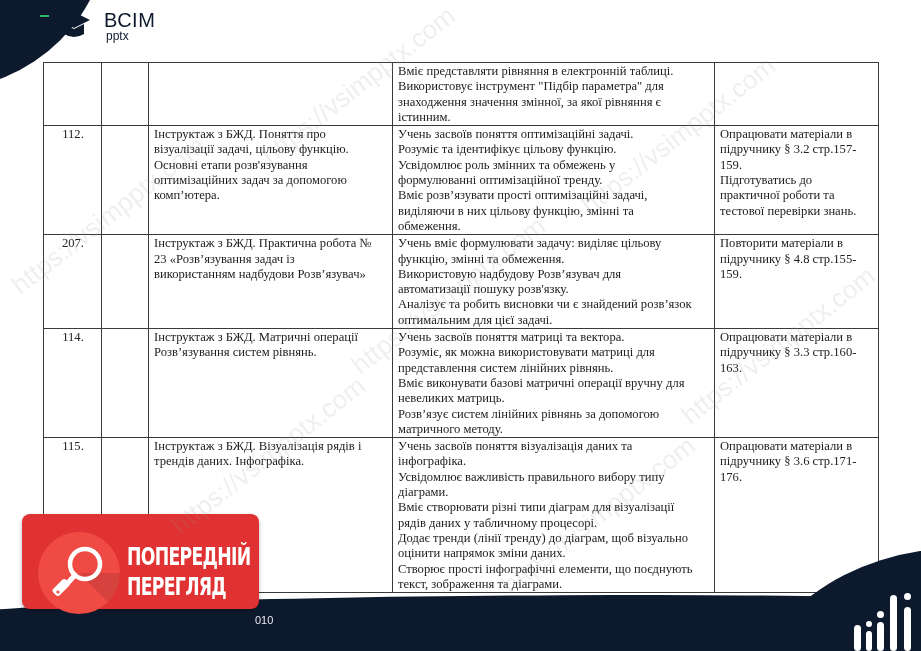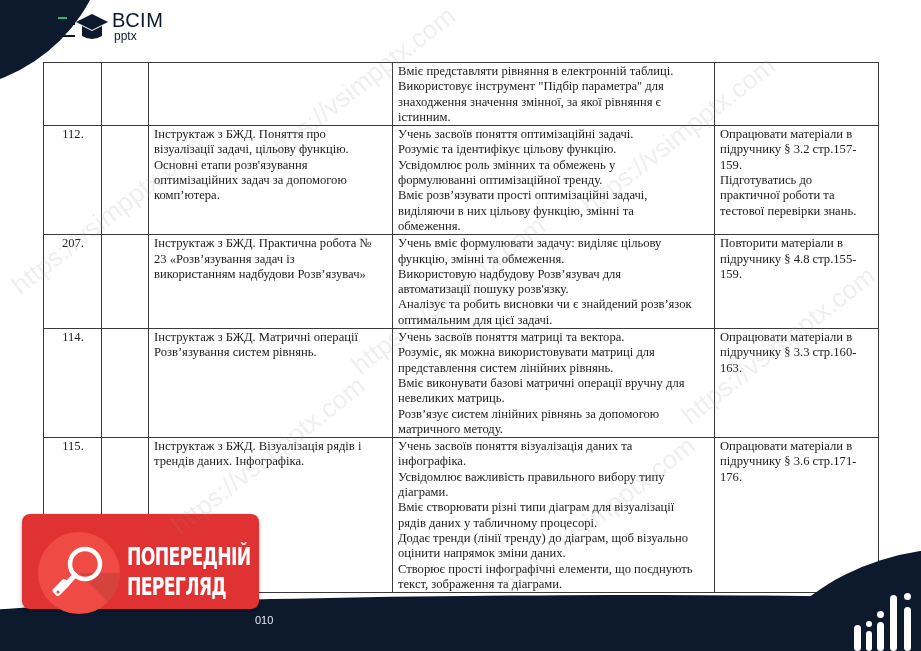--- a/index.html
+++ b/index.html
@@ -1,18 +1,18 @@
 <!DOCTYPE html>
 <html><head>
 <meta charset="utf-8">
 <style>
   html, body { margin:0; padding:0; }
   body { width:921px; height:651px; position:relative; overflow:hidden; background:#ffffff; font-family:"Liberation Serif", serif; }
   .corner-tl { position:absolute; left:-60px; top:-80px; width:170px; height:170px; background:#0d1a2e; border-radius:0 0 100% 0; transform:rotate(0deg); }
-  .logo { position:absolute; left:58px; top:10px; display:flex; align-items:flex-end; gap:2px; }
+  .logo { position:absolute; left:40px; top:10px; display:flex; align-items:flex-start; gap:12px; }
   .logo-mark { width:52px; height:30px; position:relative; }
   .logo-text { display:flex; flex-direction:column; line-height:1; }
   .logo-title { font-family:"Liberation Sans", sans-serif; font-size:20px; color:#0d1a2e; letter-spacing:0.5px; }
   .logo-sub { font-family:Liberation Sans, sans-serif; font-size:12px; color:#0d1a2e; margin-left:2px; }
   .footer-band { position:absolute; left:-40px; top:596px; width:1010px; height:120px; background:#0d1a2e; border-radius:50% 50% 0 0 / 14px 14px 0 0; transform:rotate(-0.6deg); }
   .footer-curve-r { position:absolute; right:-40px; top:548px; width:210px; height:160px; background:#0d1a2e; border-radius:100% 0 0 0; }
   .page-num { position:absolute; left:255px; top:614px; font-family:"Liberation Sans", sans-serif; font-size:11px; color:#e6e9ef; }
   table.plan { position:absolute; left:43px; top:62px; border-collapse:collapse; font-size:12.6px; color:#222; line-height:15.3px;border-radius:23px; }
   table.plan td { border:1px solid #3a3a3a; vertical-align:top; padding:1px 4px 0 5px; }
   td.c-num { width:48px; text-align:center; padding-right:8px; }

